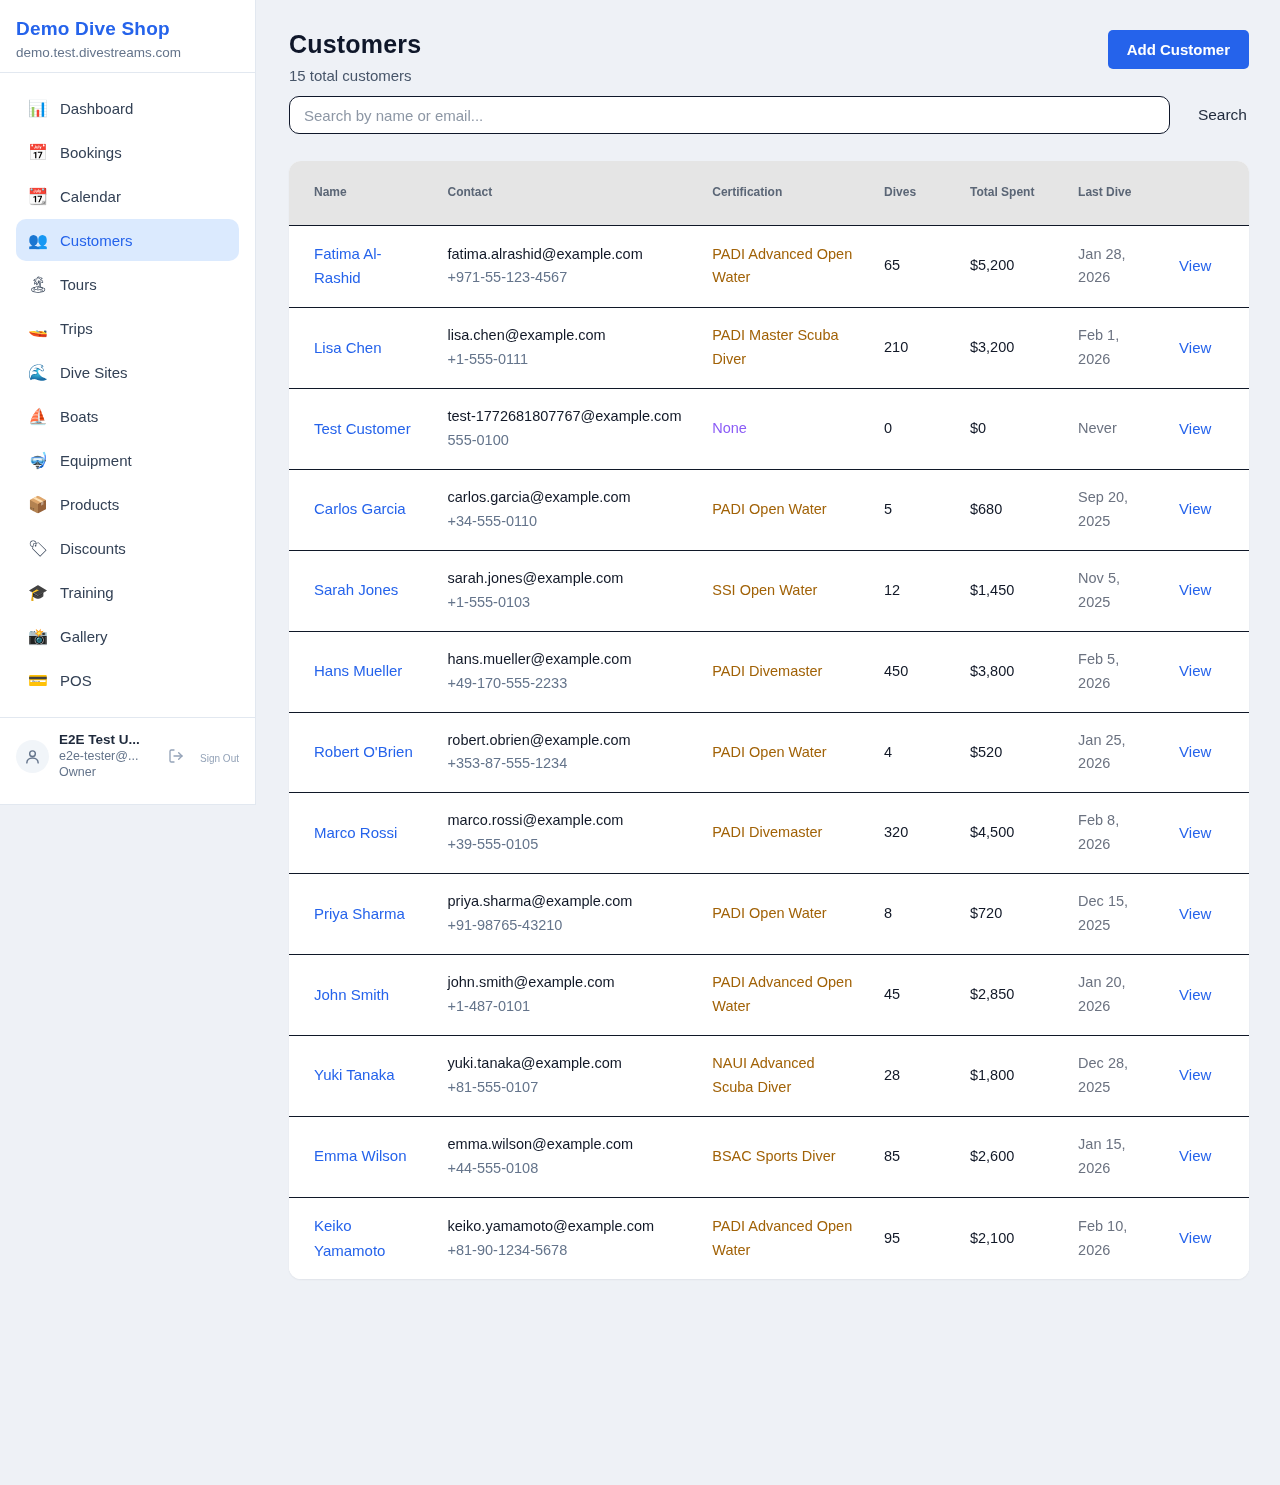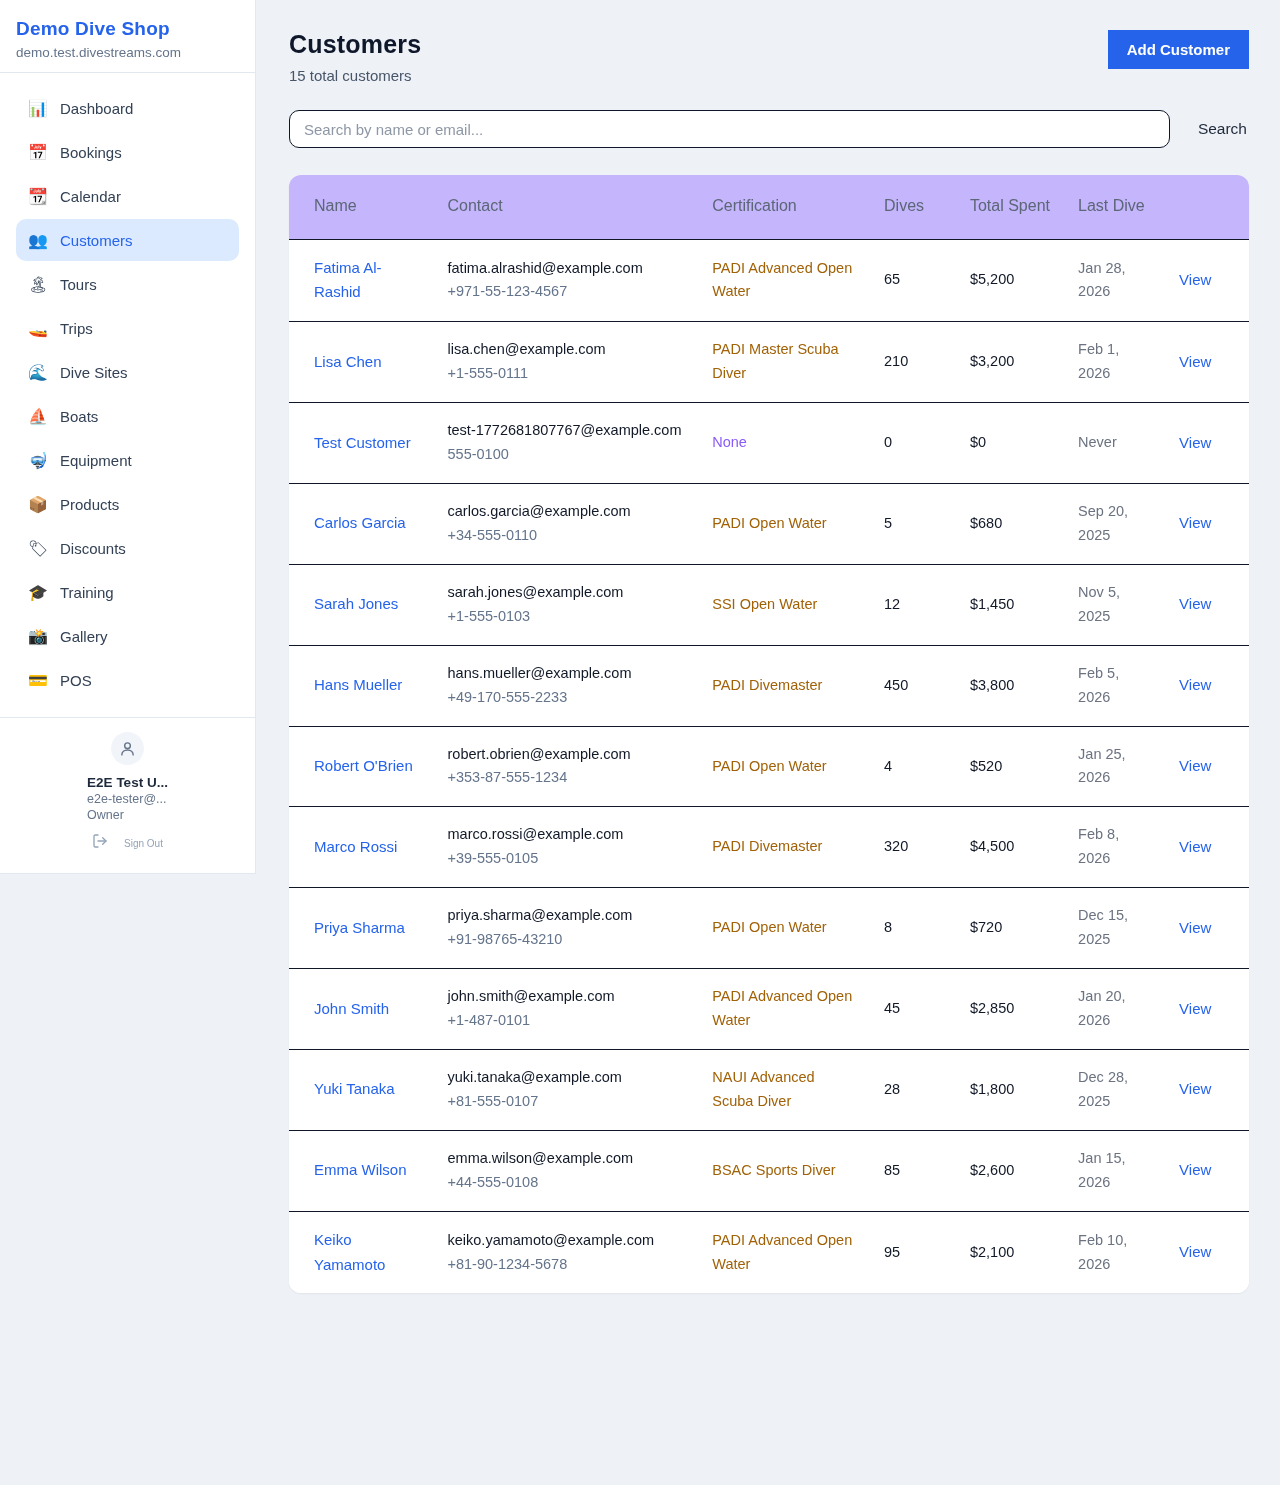--- a/index.html
+++ b/index.html
@@ -36,21 +36,21 @@
     cursor: pointer;
   }
   .nav-item.active { background: #dbeafe; color: #2563eb; }
   .nav-icon { width: 20px; text-align: center; font-size: 16px; flex: none;
     font-family: "DejaVu Sans", sans-serif; }
 
   .user-footer {
     border-top: 1px solid #e2e8f0;
     margin-top: 6px;
     padding: 14px 16px;
-    display: flex; align-items: center; gap: 10px; flex-direction: column;
+    display: flex; align-items: center; gap: 10px;
   }
   .avatar {
     width: 33px; height: 33px; border-radius: 50%;
     background: #f1f5f9; flex: none;
     display: flex; align-items: center; justify-content: center;
   }
   .user-meta { flex: 1; min-width: 0; line-height: 1.25; }
   .user-name { font-size: 13.5px; font-weight: bold; color: #1e293b; white-space: nowrap; }
   .user-email, .user-role { font-size: 12.5px; color: #64748b; white-space: nowrap; }
   .signout {
@@ -60,26 +60,26 @@
 
   
   .main { position: absolute; left: 256px; top: 0; width: 1024px; padding: 30px 31px 30px 33px; }
 
   .page-header { display: flex; align-items: flex-start; justify-content: space-between; }
   .page-title { font-size: 25px; font-weight: bold; color: #0f172a; letter-spacing: .2px; }
   .page-subtitle { font-size: 15px; color: #475569; margin-top: 8px; }
   .btn-primary {
     background: #2563eb; color: #ffffff;
     font-size: 15px; font-weight: bold;
-    border: none; border-radius: 0;
+    border: none; border-radius: 5px;
     padding: 11px 19px; cursor: pointer;
     font-family: inherit;
   }
 
-  .search-row { display: flex; align-items: center; margin-top: 26px; gap: 26px; justify-content: space-between; }
+  .search-row { display: flex; align-items: center; margin-top: 12px; gap: 26px; justify-content: space-between; }
   .search-input {
     flex: 1; height: 38px;
     border: 1.5px solid #0f172a;
     border-radius: 10px;
     padding: 0 14px;
     font-size: 15px; color: #0f172a;
     font-family: inherit;
     background: #ffffff;
     outline: none;
   }
@@ -101,25 +101,25 @@
   table { width: 100%; border-collapse: collapse; table-layout: fixed; }
   col.c-name  { width: 145px; }
   col.c-contact { width: 262px; }
   col.c-cert  { width: 170px; }
   col.c-dives { width: 85px; }
   col.c-spent { width: 107px; }
   col.c-last  { width: 100px; }
   col.c-view  { width: 81px; }
 
   thead th {
-    background: #c4b5fd;
+    background: #e5e5e5;
     text-align: left;
-    font-weight: normal;
+    font-weight: bold;
     color: #5b6676;
-    font-size: 16px;
+    font-size: 12px;
     padding: 12px 12px;
     line-height: 1.55;
     border-bottom: 1px solid #101828;
     vertical-align: middle;
     height: 64px;
   }
   thead th:first-child { padding-left: 25px; }
   thead th:last-child  { padding-right: 25px; }
 
   tbody td {

